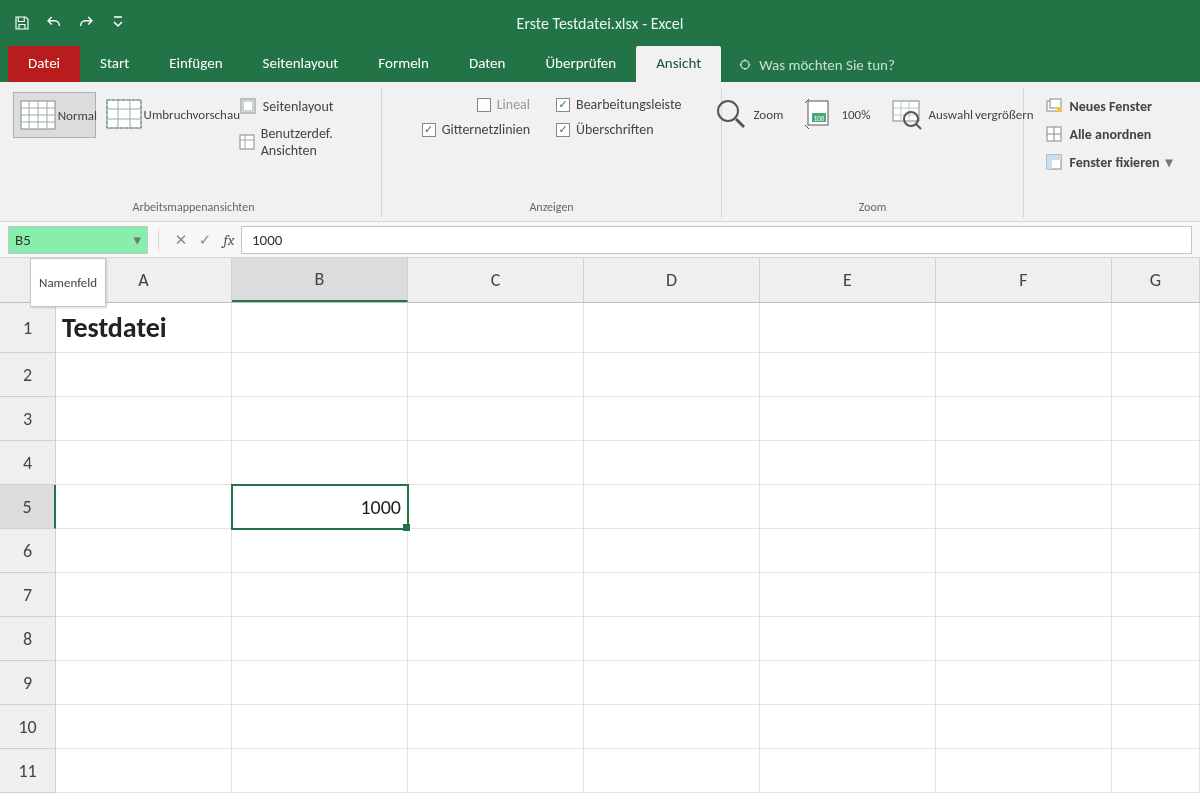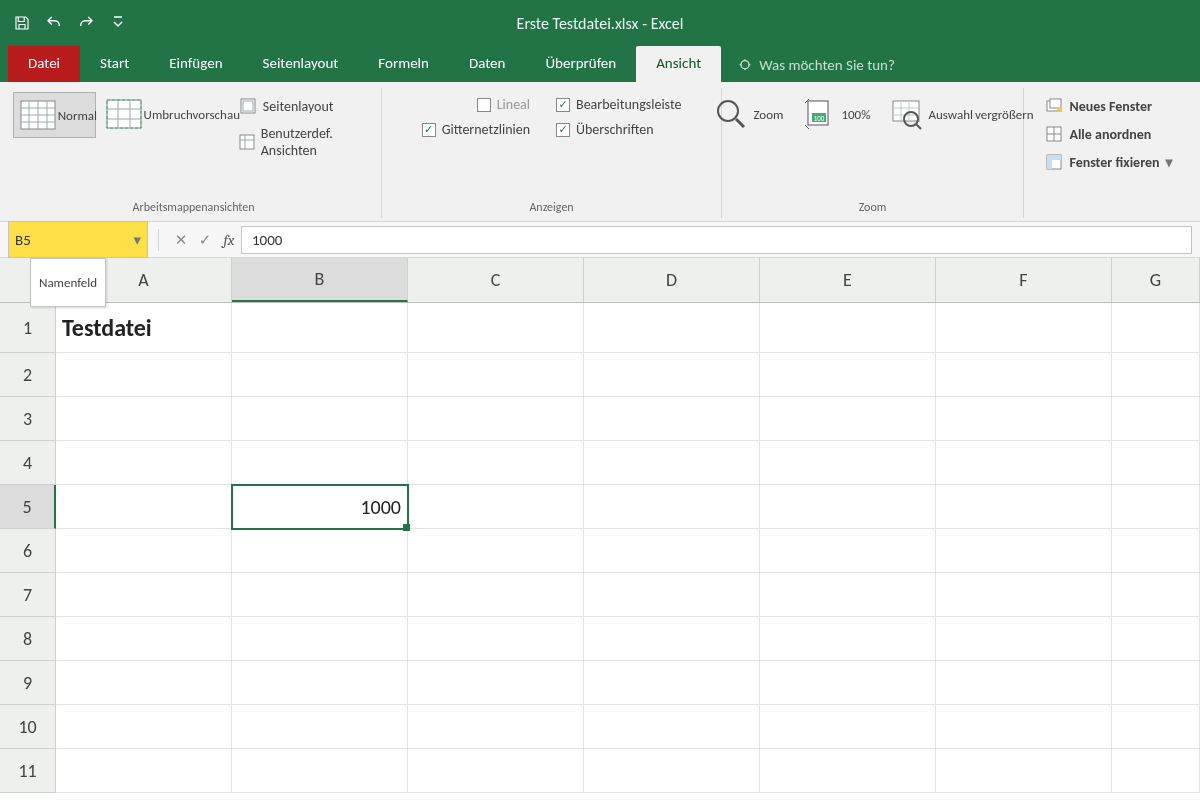--- a/index.html
+++ b/index.html
@@ -30,42 +30,42 @@
 .bigbtn .ico { width:40px; height:36px; display:flex; align-items:center; justify-content:center;}
 .smallbtn { display:flex; align-items:center; gap:6px; padding:3px 6px; font-size:14px; color:#444; cursor:pointer;}
 .smallbtn .ico { width:18px; height:18px; display:flex; align-items:center; justify-content:center;}
 .stack { display:flex; flex-direction:column; gap:4px; padding-top:2px;}
 .chk { display:flex; align-items:center; gap:6px; font-size:14px; color:#444; padding:2px 4px;}
 .chkbox { width:14px; height:14px; border:1px solid #888; background:#fff; display:flex; align-items:center; justify-content:center; font-size:11px; color:#227447;}
 .chkbox.on::after { content:"✓"; }
 
 
 .fbar { height:36px; background:#f7f7f7; border-bottom:1px solid #d6d6d6; display:flex; align-items:center; position:relative;}
-.namebox { width:140px; height:37px; margin:4px 0 4px 8px; border:1px solid #c5c5c5; background:#fde047; display:flex; align-items:center; padding:0 6px; font-size:15px; color:#333; position:relative;}
+.namebox { width:140px; height:28px; margin:4px 0 4px 8px; border:1px solid #c5c5c5; background:#86efac; display:flex; align-items:center; padding:0 6px; font-size:15px; color:#333; position:relative;}
 .namebox .dd { margin-left:auto; color:#777;}
 .sepv { width:1px; height:22px; background:#d6d6d6; margin:0 10px;}
 .fxbtn { width:24px; height:24px; display:flex; align-items:center; justify-content:center; color:#888; font-size:15px;}
 .fxbtn.fx { font-style:italic; font-family:"Cambria","Times New Roman",serif; color:#555;}
 .fxinput { flex:1; height:28px; border:1px solid #c5c5c5; background:#fff; padding:0 10px; font-size:15px; color:#333; display:flex; align-items:center; margin-right:8px;}
 .ntooltip { position:absolute; top:36px; left:30px; background:#fff; border:1px solid #c5c5c5; padding:16px 8px; font-size:13px; color:#444; box-shadow:1px 1px 2px rgba(0,0,0,.15); z-index:5;}
 
 
 .grid { position:relative; }
 .cols { display:flex; background:#eef0ee; border-bottom:1px solid #bdbdbd;}
 .corner { width:56px; height:44px; background:#eef0ee; border-right:1px solid #bdbdbd; position:relative;}
 .corner::after{content:""; position:absolute; right:3px; bottom:3px; width:0;height:0;border-left:12px solid transparent;border-bottom:12px solid #b0b0b0;}
 .colh { height:44px; border-right:1px solid #d0d0d0; display:flex; align-items:center; justify-content:center; font-size:18px; color:#444;}
 .colh.sel { background:#dcdcdc; border-bottom:2px solid #227447;}
 .rows {}
 .row { display:flex; height:44px;}
 .row1 { height:50px;}
 .rowh { width:56px; border-right:1px solid #d0d0d0; border-bottom:1px solid #d0d0d0; background:#eef0ee; display:flex; align-items:center; justify-content:center; color:#444; font-size:18px;}
 .rowh.sel { background:#dcdcdc; border-right:2px solid #227447;}
 .cell { border-right:1px solid #e3e3e3; border-bottom:1px solid #e3e3e3; display:flex; align-items:center; padding:0 6px; font-size:20px; color:#222;}
-.cell.txt { font-weight:600; font-size:24px;}
+.cell.txt { font-weight:600; font-size:28px;}
 .cell.num { justify-content:flex-end;}
 .selcell { outline:2px solid #227447; outline-offset:-1px; position:relative;}
 .selcell::after{content:""; position:absolute; right:-3px; bottom:-3px; width:7px; height:7px; background:#227447;}
 
 
 .cA{width:176px;} .cB{width:176px;} .cC{width:176px;} .cD{width:176px;} .cE{width:176px;} .cF{width:176px;} .cG{width:88px;}
 </style>
 </head>
 <body>
 

